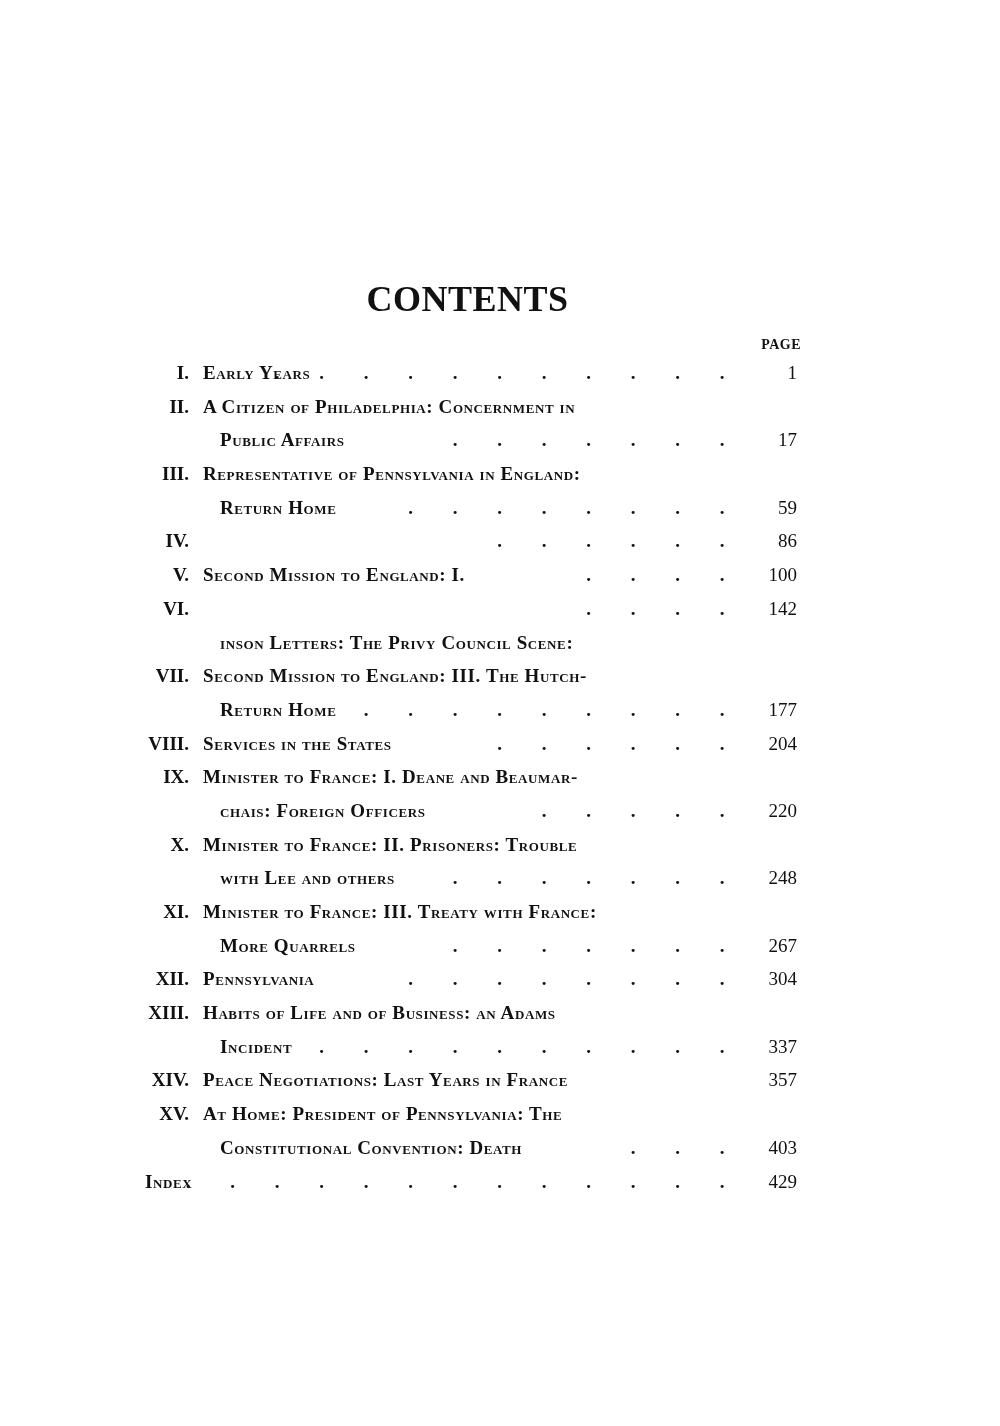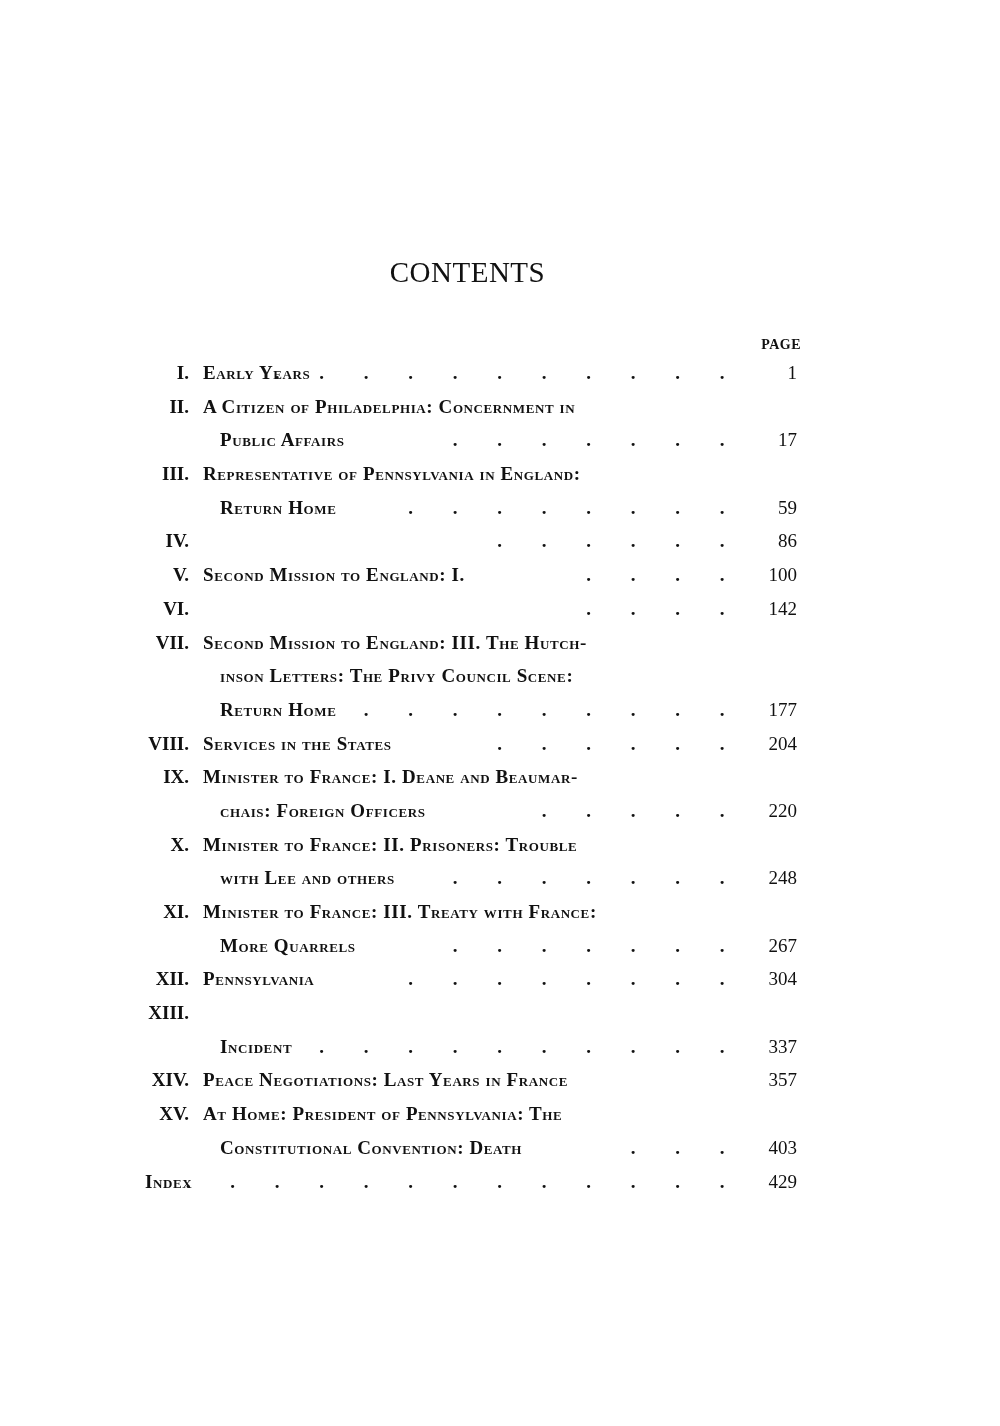--- a/index.html
+++ b/index.html
@@ -1,22 +1,22 @@
 <!DOCTYPE html>
 <html><head>
   <meta charset="utf-8">
   <style>
     html, body { margin: 0; padding: 0; background: #ffffff; }
     body {
       width: 1000px; height: 1426px; position: relative; overflow: hidden;
       font-family: "Liberation Serif", "DejaVu Serif", serif; color: #111;
     }
     .title {
-      position: absolute; top: 256px; left: 0; width: 935px; text-align: center;
-      font-size: 29px; letter-spacing: 0.5px; font-weight: normal;
+      position: absolute; top: 278px; left: 0; width: 935px; text-align: center;
+      font-size: 36px; letter-spacing: 0.5px; font-weight: bold;
     }
     .page-label {
       position: absolute; top: 337px; left: 755px; width: 46px; text-align: right;
       font-size: 14px; font-weight: bold; letter-spacing: 0.5px; font-variant: small-caps;
     }
     .toc { position: absolute; top: 356px; left: 0; width: 1000px; }
     .line {
       position: relative; height: 33.7px; font-size: 19px; line-height: 33.7px;
       white-space: nowrap;
     }
@@ -90,25 +90,25 @@
     </div>
     <div>
       <div class="line">
         <span class="num">VI.</span>
         <span class="dots">. . . .</span>
         <span class="pg">142</span>
       </div>
     </div>
     <div>
       <div class="line">
+        <span class="text cont">inson Letters: The Privy Council Scene:</span>
+      </div>
+      <div class="line">
         <span class="num">VII.</span>
         <span class="text">Second Mission to England: III. The Hutch-</span>
-      </div>
-      <div class="line">
-        <span class="text cont">inson Letters: The Privy Council Scene:</span>
       </div>
       <div class="line">
         <span class="text cont">Return Home</span>
         <span class="dots">. . . . . . . . .</span>
         <span class="pg">177</span>
       </div>
     </div>
     <div>
       <div class="line">
         <span class="num">VIII.</span>
@@ -154,20 +154,21 @@
       <div class="line">
         <span class="num">XII.</span>
         <span class="text">Pennsylvania</span>
         <span class="dots">. . . . . . . .</span>
         <span class="pg">304</span>
       </div>
     </div>
     <div>
       <div class="line">
         <span class="num">XIII.</span>
+        <span class="text">Habits of Life and of Business: an Adams</span>
       </div>
       <div class="line">
         <span class="text cont">Incident</span>
         <span class="dots">. . . . . . . . . .</span>
         <span class="pg">337</span>
       </div>
     </div>
     <div>
       <div class="line">
         <span class="num">XIV.</span>

